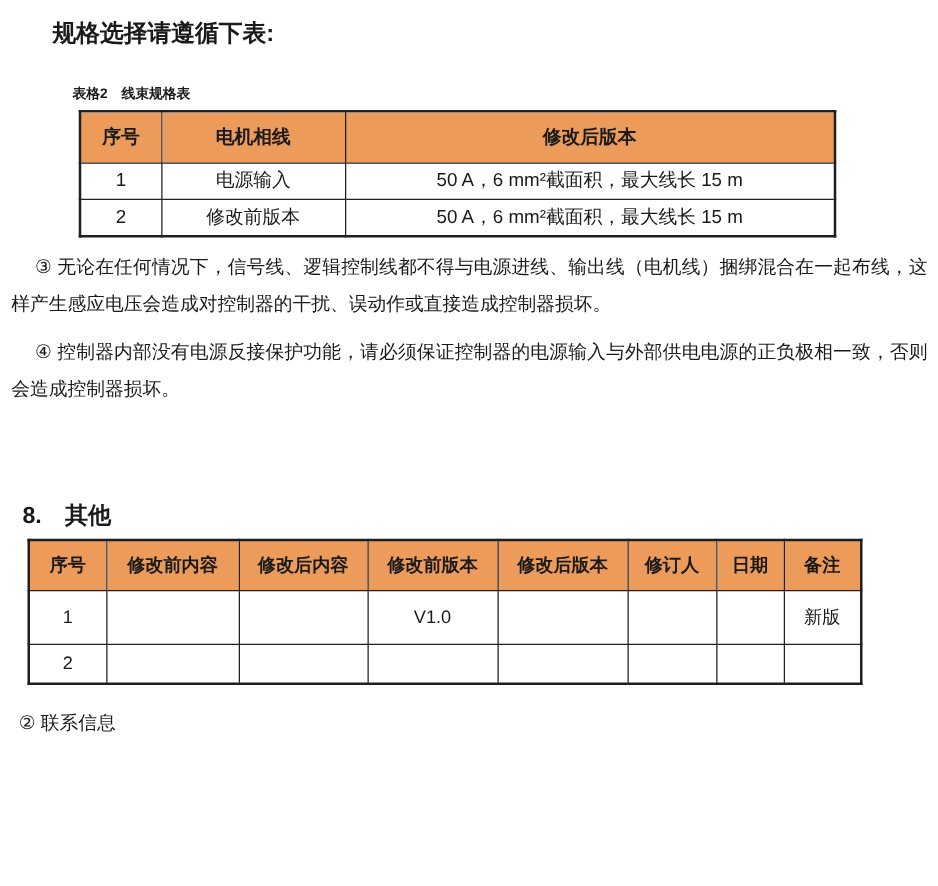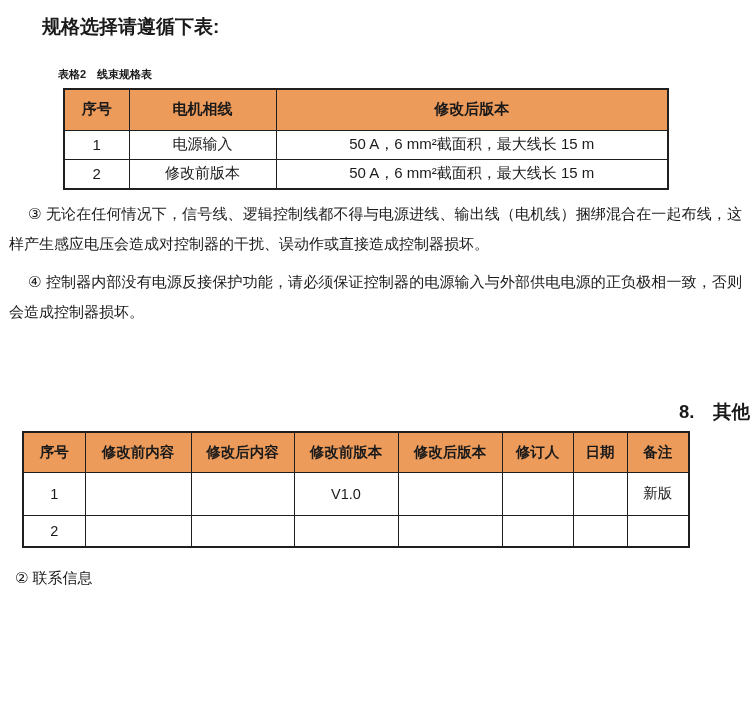--- a/index.html
+++ b/index.html
@@ -46,21 +46,21 @@
     text-align:justify;
   }
   .note.first { margin-top:9px; }
 
   
   .section-heading {
     margin-left:18px;
     font-size:18.5px; font-weight:bold;
   }
   .h7 { margin-top:14px; }
-  .h8 { margin-top:72px;text-align:right; }
+  .h8 { margin-top:72px; }
 
   .subsection {
     margin:21px 0 0 15px;
     font-size:15px; font-weight:normal;
   }
 
   
   .version-table { margin:7px 0 0 22px; width:666px; }
   .version-table th {
     background:#ED9B5B;

